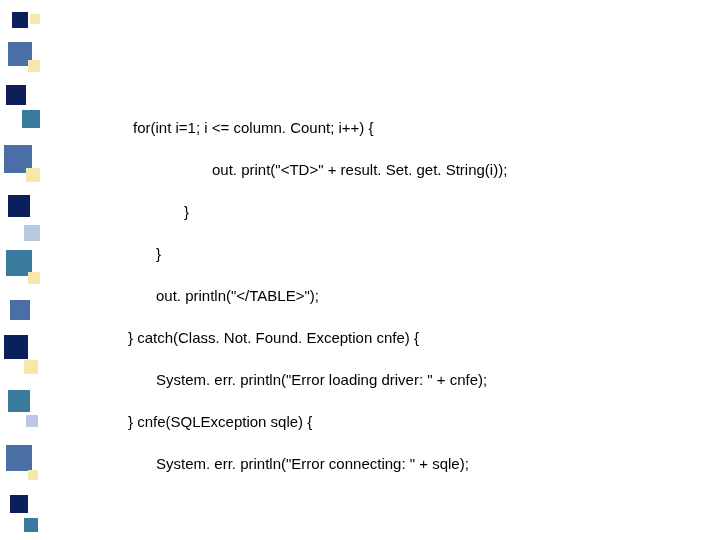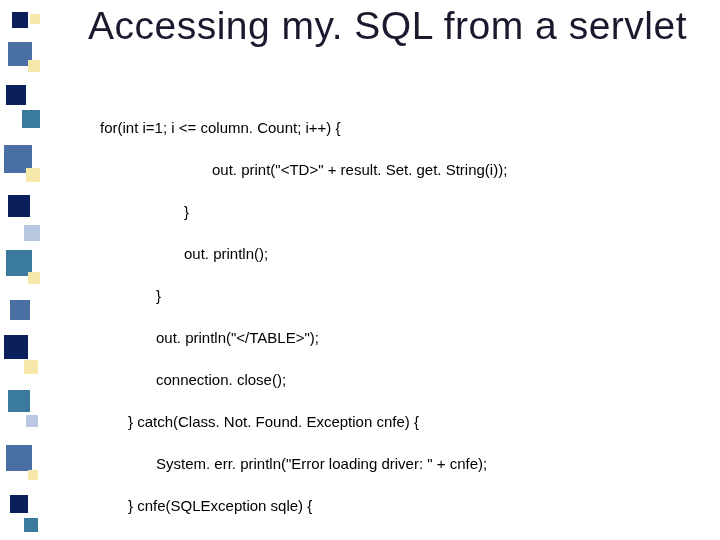--- a/index.html
+++ b/index.html
@@ -39,21 +39,21 @@
   .code {
     position: absolute;
     left: 100px;
     top: 96px;
     font-size: 15px;
     line-height: 1.4;
     color: #000;
     font-family: Arial, sans-serif;
     white-space: pre;
   }
-  .ind1 { padding-left: 0; }
+  .ind1 { padding-left: 0; margin-left: 33px; }
   .ind2 { padding-left: 28px; }
   .ind3 { padding-left: 56px; }
   .ind4 { padding-left: 84px; }
   .ind5 { padding-left: 112px; }
 </style>
 </head>
 <body>
 
 <div class="slide">
   <div class="sidebar">
@@ -73,30 +73,27 @@
     <div class="sq" style="left:4px; top:335px; width:24px; height:24px; background:#0a1f5c;"></div>
     <div class="sq" style="left:24px; top:360px; width:14px; height:14px; background:#f5e8a8;"></div>
     <div class="sq" style="left:8px; top:390px; width:22px; height:22px; background:#3a7a9c;"></div>
     <div class="sq" style="left:26px; top:415px; width:12px; height:12px; background:#b8c8e0;"></div>
     <div class="sq" style="left:6px; top:445px; width:26px; height:26px; background:#4a6fa5;"></div>
     <div class="sq" style="left:28px; top:470px; width:10px; height:10px; background:#f5e8a8;"></div>
     <div class="sq" style="left:10px; top:495px; width:18px; height:18px; background:#0a1f5c;"></div>
     <div class="sq" style="left:24px; top:518px; width:14px; height:14px; background:#3a7a9c;"></div>
   </div>
 
-  <div class="title">Accessing my. SQL from a servlet</div>
 
   <div class="code">
 <div class="ind1">for(int i=1; i &lt;= column. Count; i++) {</div>
 <div class="ind5">out. print("&lt;TD&gt;" + result. Set. get. String(i));</div>
 <div class="ind4">}</div>
-<div class="ind4">out. println();</div>
 <div class="ind3">}</div>
 <div class="ind3">out. println("&lt;/TABLE&gt;");</div>
-<div class="ind3">connection. close();</div>
 <div class="ind2">} catch(Class. Not. Found. Exception cnfe) {</div>
 <div class="ind3">System. err. println("Error loading driver: " + cnfe);</div>
 <div class="ind2">} cnfe(SQLException sqle) {</div>
 <div class="ind3">System. err. println("Error connecting: " + sqle);</div>
 
 
 
 
 
 

